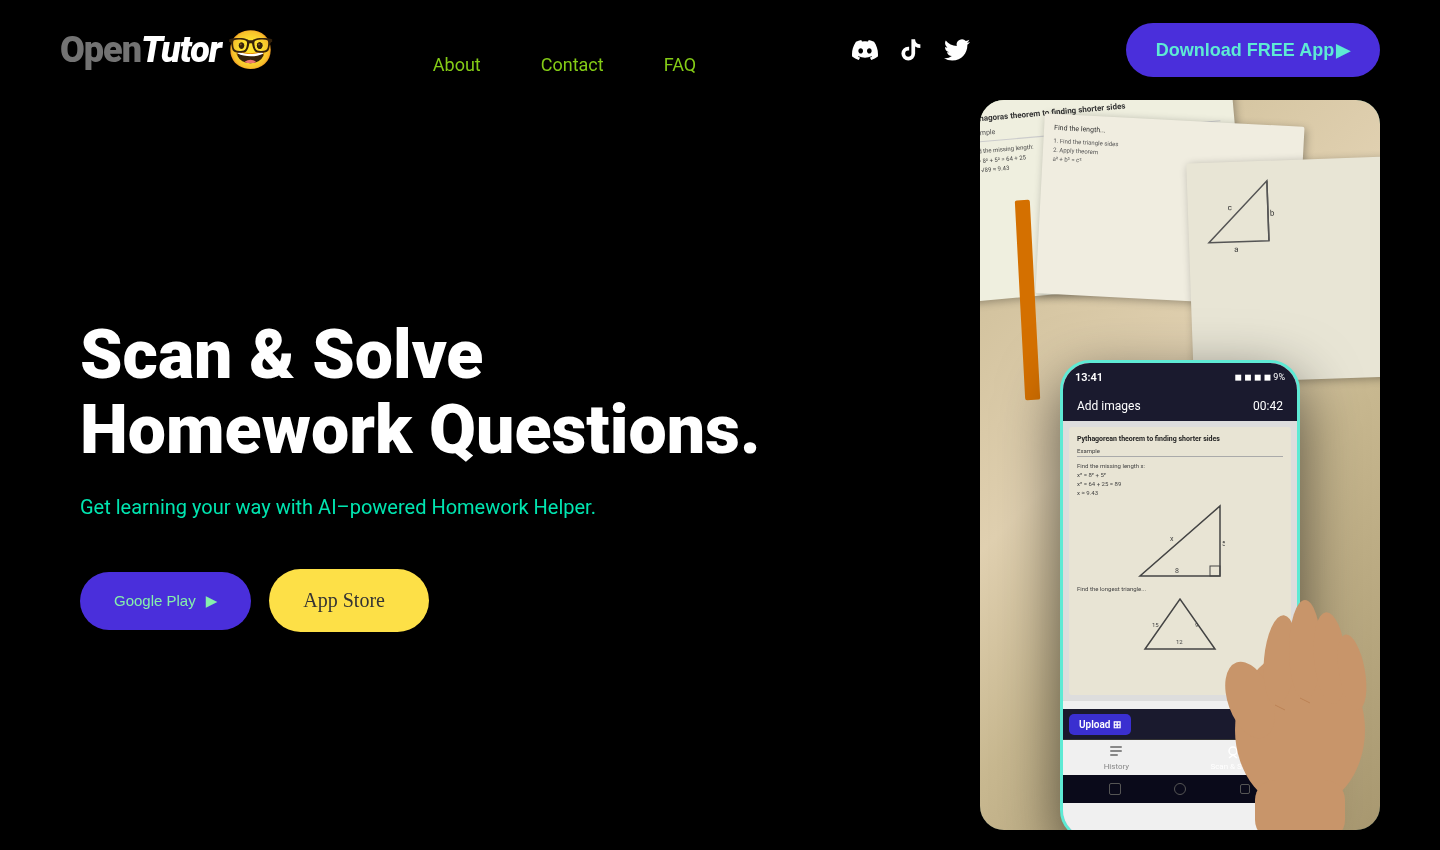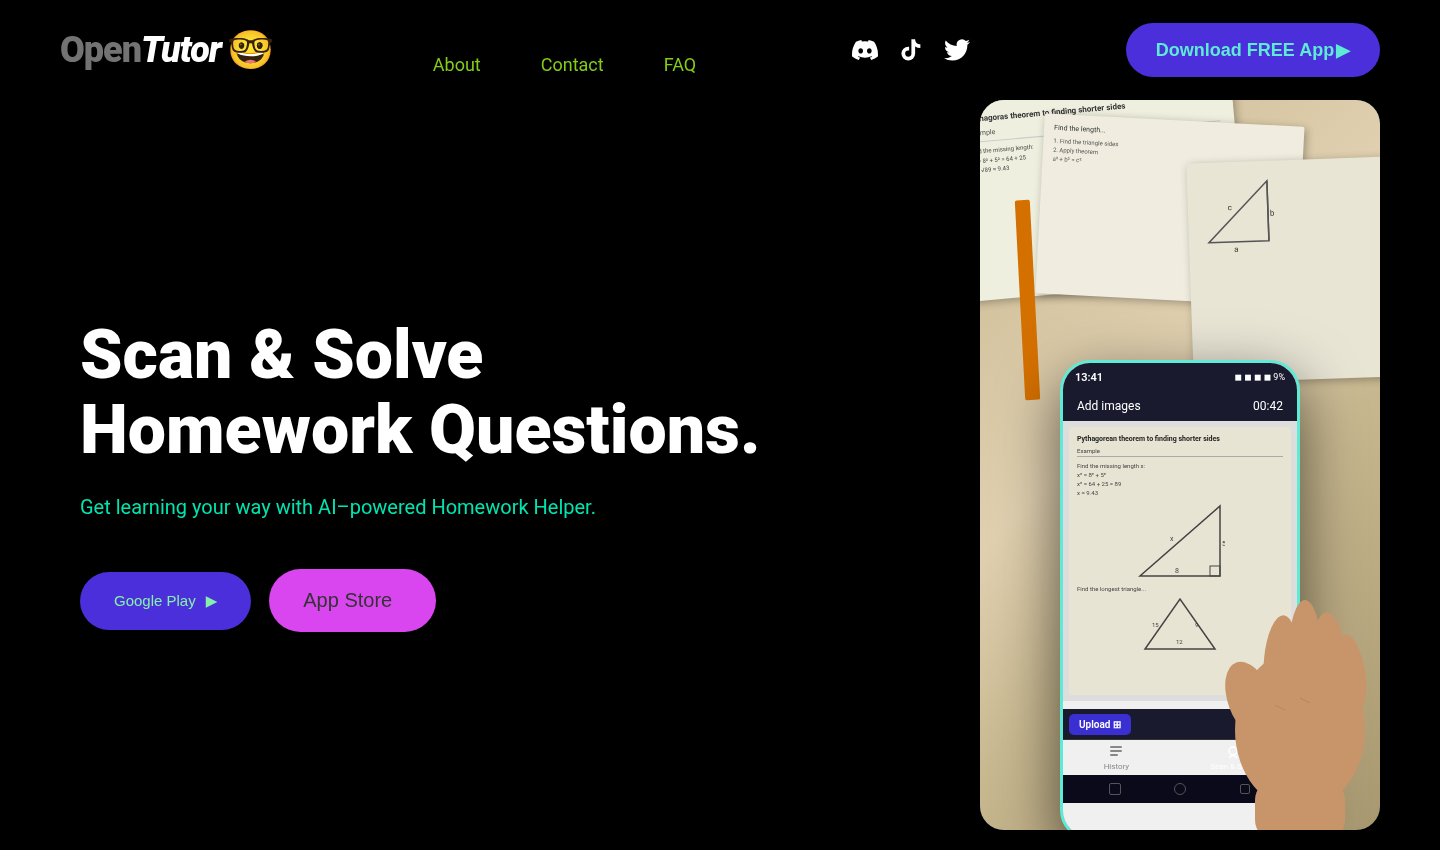--- a/index.html
+++ b/index.html
@@ -157,31 +157,32 @@
       padding: 20px 34px;
       font-size: 15px;
       font-weight: 400;
       cursor: pointer;
       display: flex;
       align-items: center;
       gap: 10px;
     }
 
     .btn-app-store {
-      background: #d946ef;
+      background: #fde047;
       color: #333;
       border: none;
       border-radius: 50px;
       padding: 20px 34px;
       font-size: 20px;
       font-weight: 500;
       cursor: pointer;
       display: flex;
       align-items: center;
       gap: 10px;
+      font-family: Liberation Serif, serif;
     }
 
     .btn-web {
       background: #d8d8cc;
       color: #333;
       border: none;
       border-radius: 50px;
       padding: 20px 30px;
       font-size: 20px;
       font-weight: 500;

